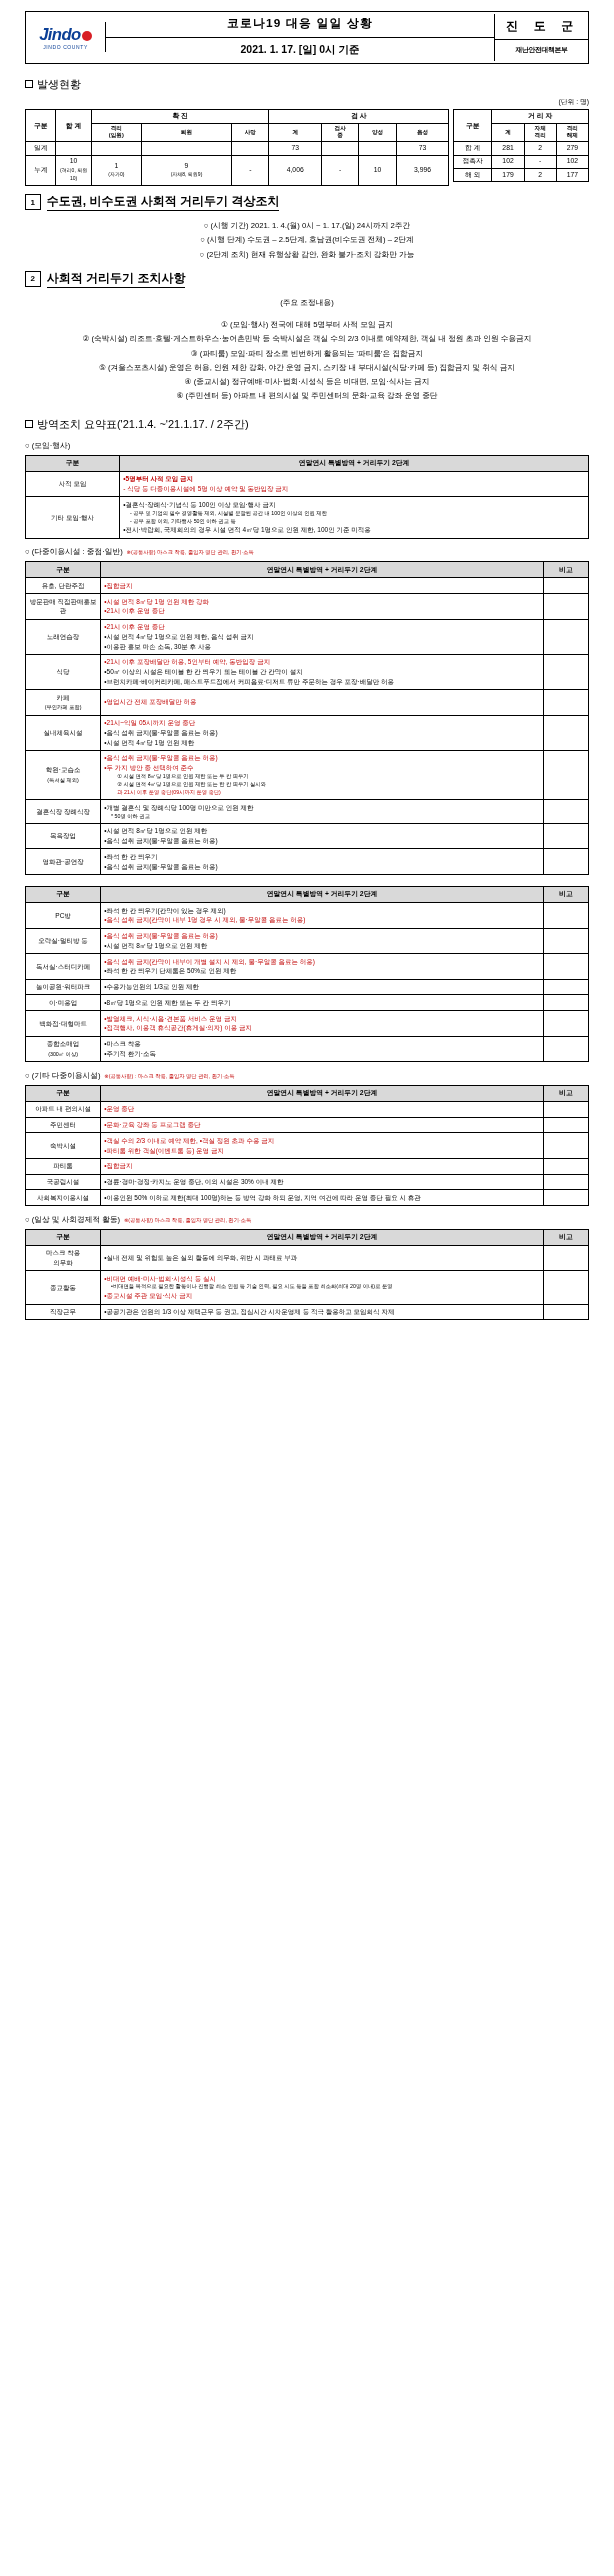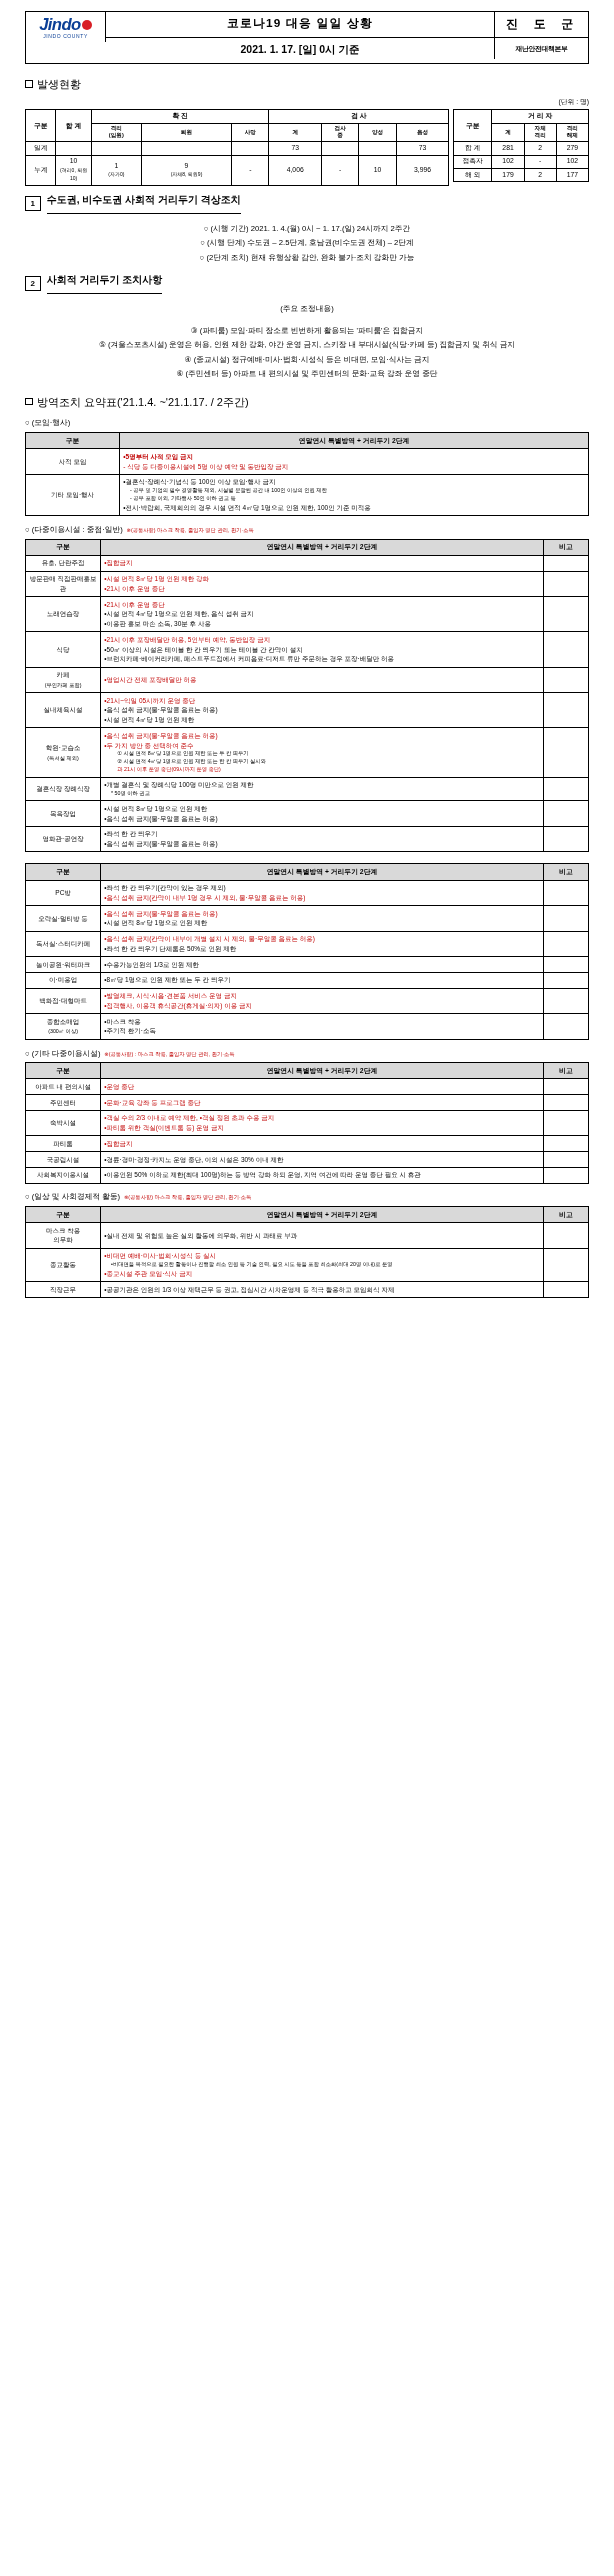--- a/index.html
+++ b/index.html
@@ -1,20 +1,20 @@
 <!DOCTYPE html>
 <html style="font-size:10px"><head>
 <meta charset="utf-8">
 <style>
   html,body{margin:0;padding:0;background:#fff;}
   body{font-family:"Liberation Sans","DejaVu Sans",sans-serif;color:#000;}
   .page{width:614px;min-height:2576px;margin:0 auto;padding:11px 25px 25px 25px;box-sizing:border-box;}
 
   
-  .hdr{display:flex;border:0.6px solid #000;align-items:flex-start;}
+  .hdr{display:flex;border:0.6px solid #000;align-items:center;}
   .hdr .logo{width:79px;display:flex;align-items:center;justify-content:center;border-right:0.6px solid #000;padding:2.5px 0;}
   .logo-box{text-align:center;}
   .logo-txt{font-size:16.7px;font-weight:bold;font-style:italic;color:#0b3f96;letter-spacing:-0.6px;}
   .logo-dot{display:inline-block;width:10px;height:10px;background:#d81f26;border-radius:50%;margin-left:1.2px;vertical-align:middle;}
   .logo-sub{font-size:5px;color:#0b3f96;letter-spacing:0.6px;margin-top:-1.2px;}
   .hdr .mid{flex:1;display:flex;flex-direction:column;}
   .hdr .mid .t1{border-bottom:0.6px solid #000;text-align:center;font-size:11.8px;font-weight:bold;letter-spacing:1.2px;padding:4.3px 0;}
   .hdr .mid .t2{text-align:center;font-size:10.5px;font-weight:bold;padding:5.6px 0;}
   .hdr .right{width:93px;border-left:0.6px solid #000;display:flex;flex-direction:column;}
   .hdr .right .r1{border-bottom:0.6px solid #000;text-align:center;font-size:12px;font-weight:bold;letter-spacing:6.2px;padding:4.3px 0 3.7px 2.5px;}
@@ -34,21 +34,21 @@
   table.grid th{font-weight:bold;}
   .small{font-size:5.6px;}
   .tiny{font-size:5px;}
 
   
   .bigtitle{margin:16px 0 10px 0;text-align:center;font-size:16.7px;font-weight:bold;letter-spacing:-0.6px;}
 
   
   .numhead{display:flex;align-items:center;margin:7.4px 0 6.2px 0;}
   .numhead .num{width:13.6px;height:13.6px;border:1px solid #000;display:flex;align-items:center;justify-content:center;font-size:8px;font-weight:bold;margin-right:6.2px;}
-  .numhead .txt{font-size:10px;font-weight:bold;border-bottom:1.2px solid #000;padding-bottom:6px;}
+  .numhead .txt{font-size:12px;font-weight:bold;border-bottom:1.2px solid #000;padding-bottom:0;}
 
   ul.plain{list-style:none;margin:8px;padding:0;text-align:center;}
   ul.plain li{font-size:7.7px;line-height:1.85;}
   .ind1{margin-left:8.7px;}
   .ind2{margin-left:16px;}
   .red{color:#c00000;}
   .bold{font-weight:bold;}
 
   .subhead{font-size:7.7px;margin:8.7px 0 3.7px 0;}
   .tbl-note{font-size:5.3px;color:#c00000;display:inline-block;margin-left:3.7px;font-weight:normal;}
@@ -179,20 +179,22 @@
   </ul>
 
   <div class="numhead">
     <div class="num">2</div>
     <div class="txt">사회적 거리두기 조치사항</div>
   </div>
   <ul class="plain ind1">
     <li>(<span>주요 조정내용</span>)</li>
   </ul>
   <ul class="plain ind2">
+    <li><span>①</span> <span>(모임·행사) 전국에 대해 5명부터 사적 모임 금지</span></li>
+    <li><span>②</span> <span>(숙박시설) 리조트·호텔·게스트하우스·농어촌민박 등 숙박시설은 객실 수의 2/3 이내로 예약제한, 객실 내 정원 초과 인원 수용금지</span></li>
     <li><span>③</span> <span>(파티룸) 모임·파티 장소로 빈번하게 활용되는 '파티룸'은 집합금지</span></li>
     <li><span>⑤</span> <span>(겨울스포츠시설) 운영은 허용, 인원 제한 강화, 야간 운영 금지, 스키장 내 부대시설(식당·카페 등) 집합금지 및 취식 금지</span></li>
     <li><span>④</span> <span>(종교시설) 정규예배·미사·법회·시성식 등은 비대면, 모임·식사는 금지</span></li>
     <li><span>⑥</span> <span>(주민센터 등) 아파트 내 편의시설 및 주민센터의 문화·교육 강좌 운영 중단</span></li>
   </ul>
 
   <div class="sec-h" style=""><span class="sq"></span><span>방역조치 요약표('21.1.4. ~'21.1.17. / 2주간)</span></div>
 
   <div class="subhead ind1">○ <span>(모임·행사)</span></div>
   <table class="plan">

